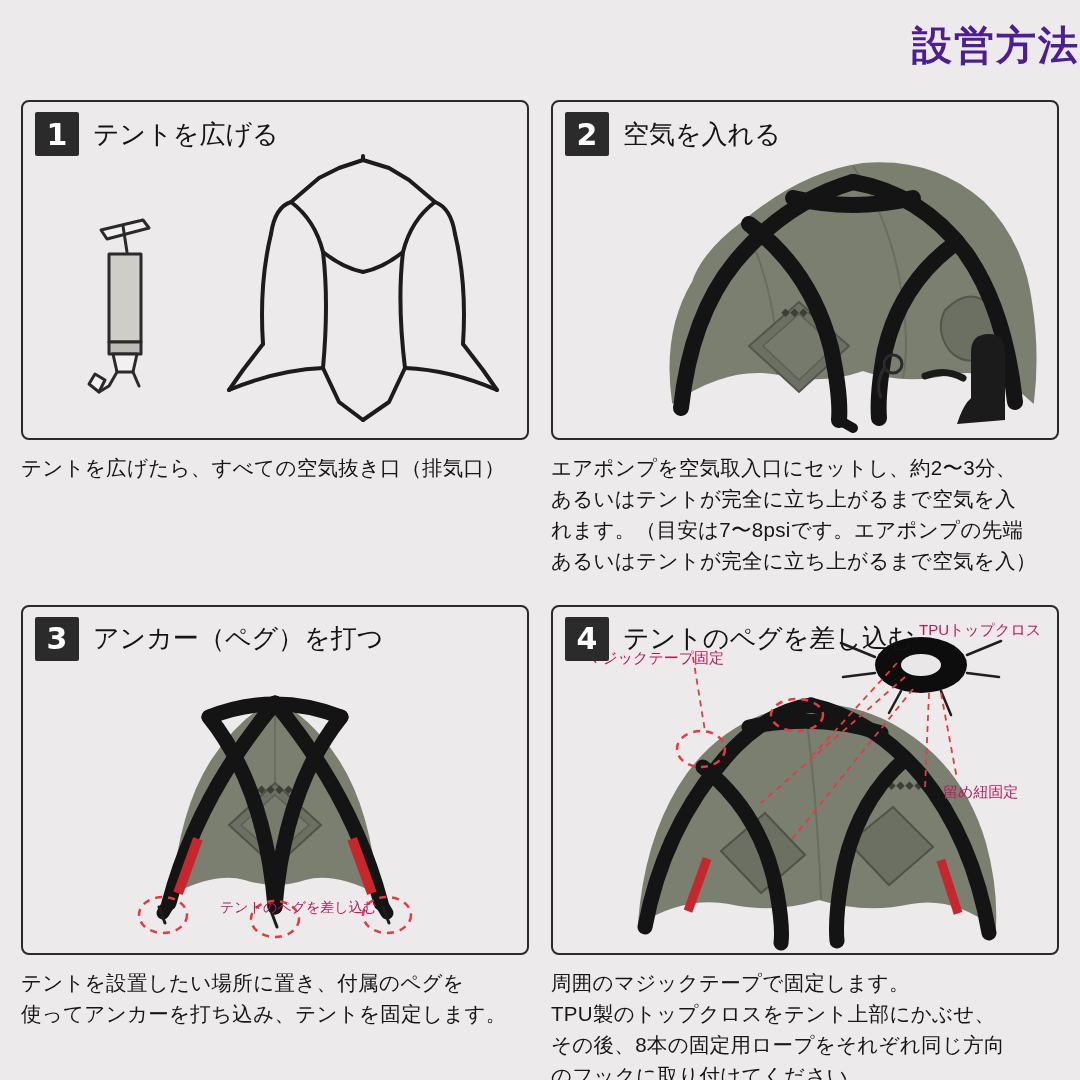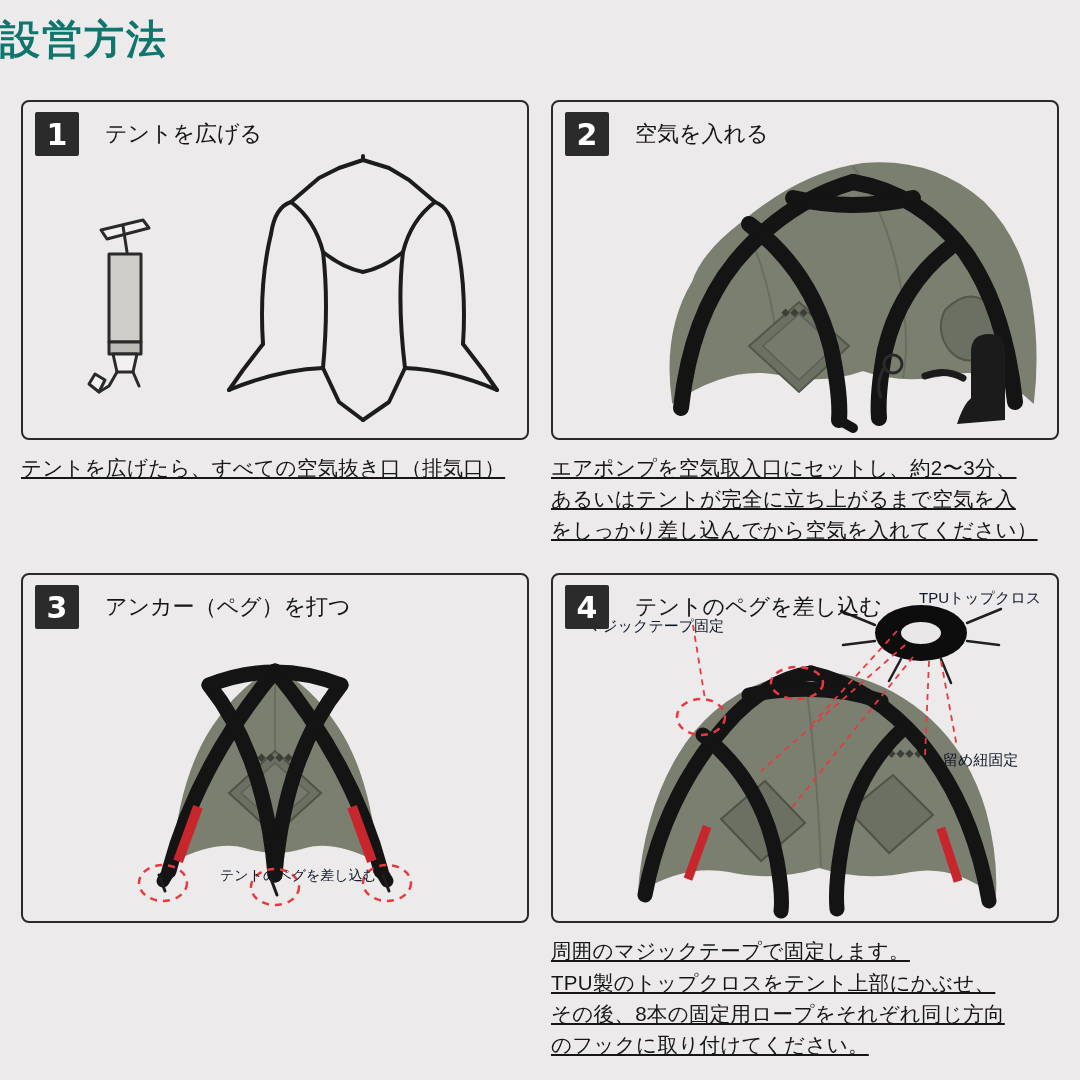--- a/index.html
+++ b/index.html
@@ -6,26 +6,26 @@
   body{
     width:1080px;height:1080px;
     background:#eceaea;
     font-family:"Liberation Sans","DejaVu Sans",sans-serif;
     color:#1b1b1b;
     overflow:hidden;
   }
   .page{position:relative;width:1080px;height:1080px;box-sizing:border-box;}
 
   .title{
-    text-align:left;
+    text-align:right;
     font-size:40px;
     font-weight:bold;
     letter-spacing:2px;
-    padding-top:12px;
-    color:#0f766e;
+    padding-top:18px;
+    color:#4c1d95;
   }
 
   .grid{
     position:absolute;
     top:100px;left:0;
     width:1080px;
     display:grid;
     grid-template-columns:508px 508px;
     column-gap:22px;
     row-gap:10px;
@@ -56,43 +56,42 @@
     width:44px;height:44px;
     background:#2b2b2b;
     color:#fff;
     font-size:30px;
     font-weight:bold;
     display:flex;align-items:center;justify-content:center;
     border-radius:2px;
     font-family:"DejaVu Sans",sans-serif;
   }
   .step-title{
-    font-size:22px;
+    font-size:26px;
     font-weight:500;
     color:#141414;
     white-space:nowrap;
-    margin-left:12px;
   }
 
   .caption{
     margin-top:12px;
     font-size:20.5px;
     line-height:1.52;
     color:#161616;
     letter-spacing:0.3px;
   }
-  .caption div{white-space:nowrap;text-decoration:underline;}
+  .caption div{white-space:nowrap;}
 
   svg{display:block;}
   .svgwrap{position:absolute;inset:0;}
 
   .lbl{
     position:absolute;
     font-size:15px;
-    color:#0f172a;
+    color:#be185d;
     white-space:nowrap;
   }
   .lbl.small{font-size:14px;}
 </style>
 </head>
 <body>
 
 <div class="page">
 
   <div class="title">設営方法</div>
@@ -184,21 +183,22 @@
             <g>
               <circle cx="340" cy="262" r="9" fill="none" stroke="#2a2a2a" stroke-width="3"></circle>
               <path d="M331 266 Q322 282 328 296" fill="none" stroke="#2a2a2a" stroke-width="3"></path>
             </g>
           </svg>
         </div>
       </div>
       <div class="caption">
         <div>エアポンプを空気取入口にセットし、約2〜3分、</div>
         <div>あるいはテントが完全に立ち上がるまで空気を入</div>
-        <div>をしっかり差し込んでから空気を入れてください）</div>
+        <div>れます。（目安は7〜8psiです。エアポンプの先端</div>
+        <div>あるいはテントが完全に立ち上がるまで空気を入）</div>
       </div>
     </div>
 
     <div class="panel" style="margin-top:18px;">
       <div class="figbox tall">
         <div class="step-head">
           <div class="step-num">3</div>
           <div class="step-title">アンカー（ペグ）を打つ</div>
         </div>
         <div class="svgwrap">
@@ -237,20 +237,24 @@
               <ellipse cx="364" cy="308" rx="24" ry="18"></ellipse>
             </g>
             <g stroke="#1c1c1c" stroke-width="3" fill="none" stroke-linecap="round">
               <path d="M136 300 L142 316"></path>
               <path d="M248 304 L254 320"></path>
               <path d="M360 300 L366 316"></path>
             </g>
           </svg>
         </div>
         <div class="lbl small" style="left:197px;top:292px;">テントのペグを差し込む</div>
+      </div>
+      <div class="caption">
+        <div>テントを設置したい場所に置き、付属のペグを</div>
+        <div>使ってアンカーを打ち込み、テントを固定します。</div>
       </div>
     </div>
 
     <div class="panel" style="margin-top:18px;">
       <div class="figbox tall">
         <div class="step-head">
           <div class="step-num">4</div>
           <div class="step-title">テントのペグを差し込む</div>
         </div>
         <div class="svgwrap">

